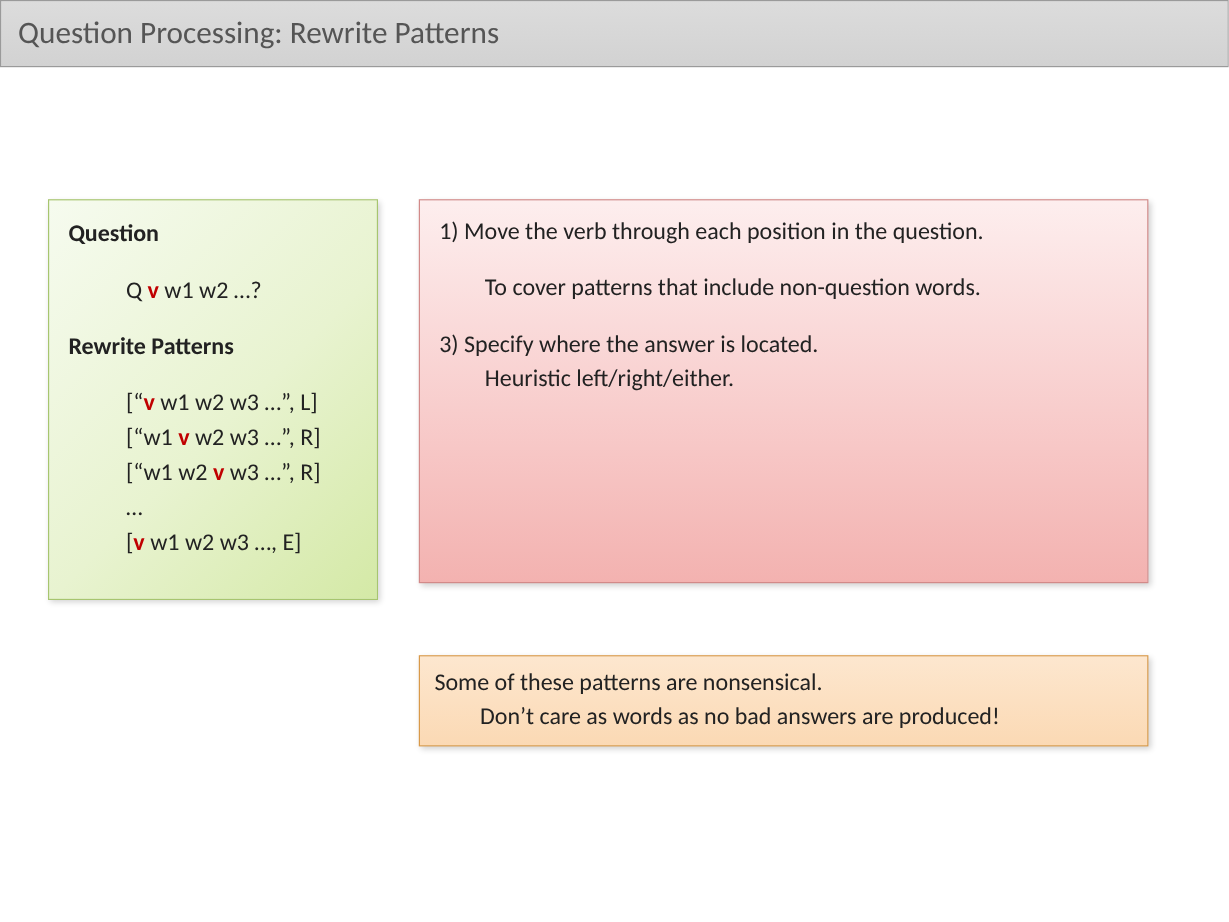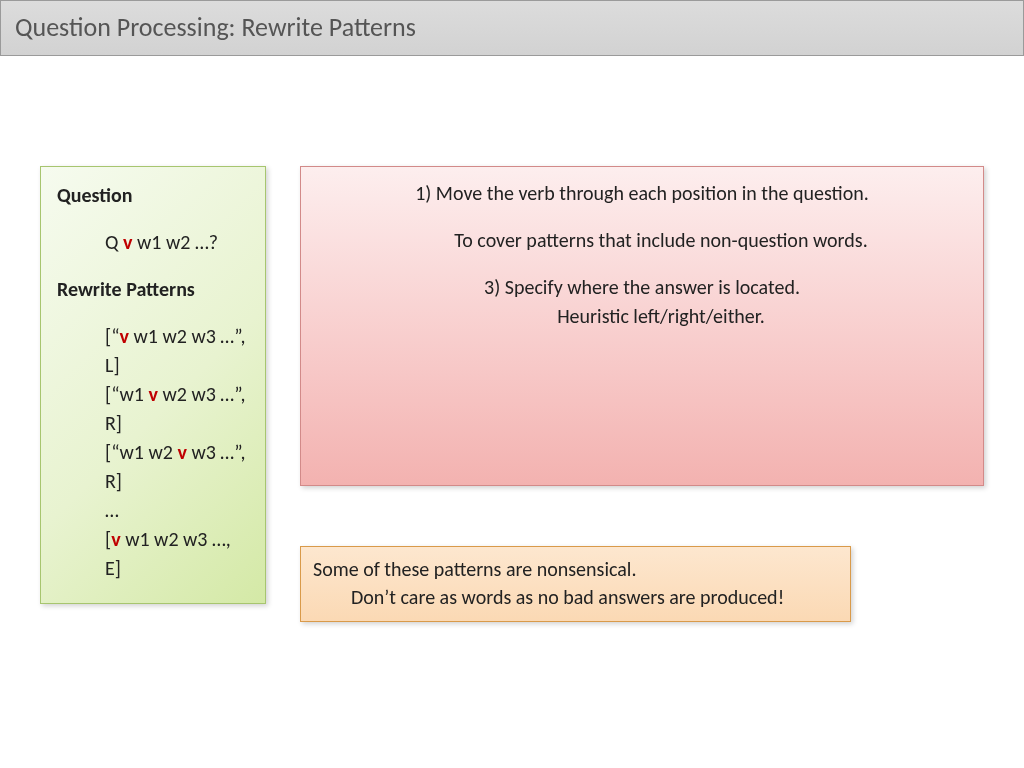--- a/index.html
+++ b/index.html
@@ -18,41 +18,40 @@
     gap: 34px;
     padding: 110px 40px 0 40px;
     align-items: flex-start;
   }
   .left-box {
     width: 275px;
     min-height: 320px;
     background: linear-gradient(135deg, #f6fbef 0%, #e8f3d0 55%, #d4e9a6 100%);
     border: 1px solid #a7c56f;
     box-shadow: 2px 2px 5px rgba(0,0,0,0.18);
-    padding: 14px 16px 20px;
+    padding: 14px 16px 32px;
     font-size: 20px;
     line-height: 1.45;
   }
   .left-box .hdr { font-weight: 700; }
   .red { color: #c00000; font-weight: 700; }
   .right-col { display: flex; flex-direction: column; gap: 60px; }
   .right-box {
-    width: 684px;
+    width: 608px;
     min-height: 320px;
     background: linear-gradient(180deg, #fdeeee 0%, #f7c7c6 65%, #f3b2b0 100%);
     border: 1px solid #d28a89;
     box-shadow: 2px 2px 5px rgba(0,0,0,0.18);
     padding: 12px 16px 20px;
     font-size: 20px;
     line-height: 1.45;
-    text-align: center;
   }
   .indent { padding-left: 38px; display: block; }
   .note-box {
-    width: 551px;
+    width: 608px;
     background: linear-gradient(180deg, #fde7cf 0%, #fbd9b4 100%);
     border: 1px solid #d99a4a;
     box-shadow: 2px 2px 5px rgba(0,0,0,0.18);
     padding: 8px 12px 10px;
     font-size: 20px;
     line-height: 1.4;
   }
   .gap { height: 18px; }
   .mono { font-family: inherit; margin-left: 48px; }
 </style>

